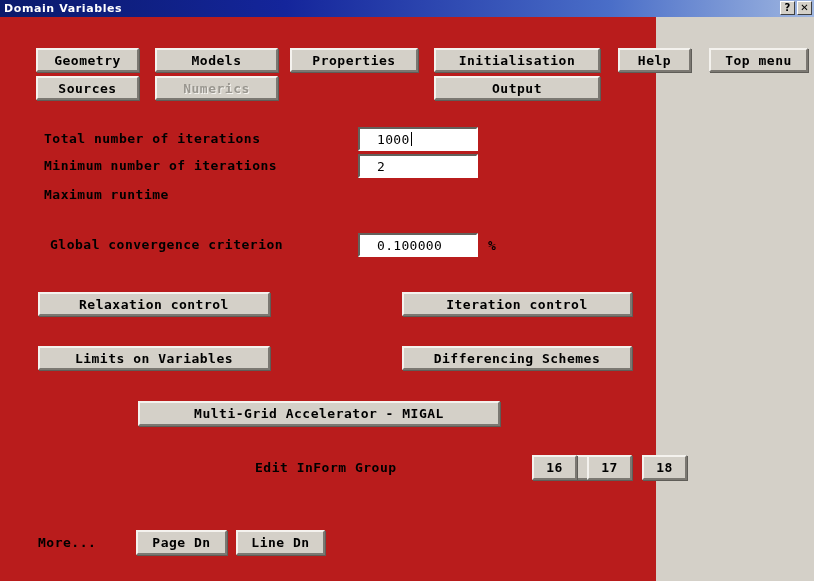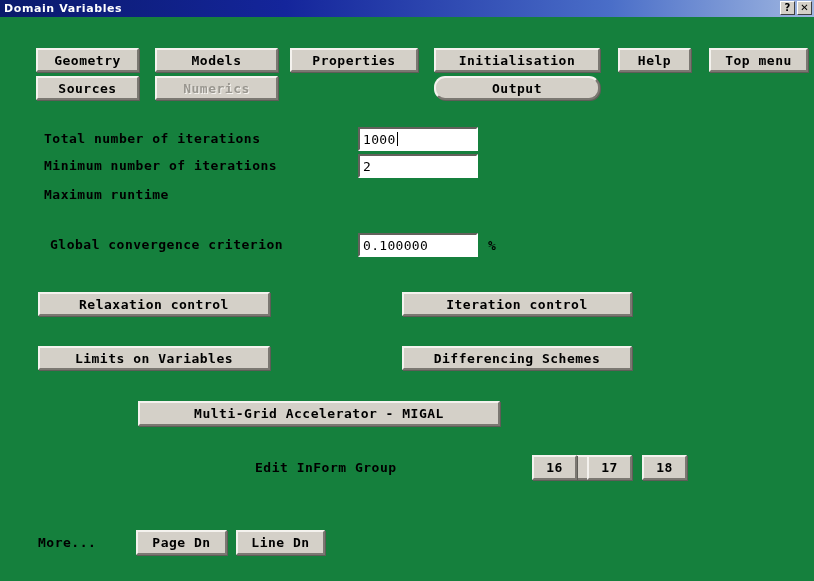--- a/index.html
+++ b/index.html
@@ -56,23 +56,23 @@
     line-height: 12px;
     text-align: center;
     cursor: default;
     box-sizing: border-box;
   }
 
   
   #client {
     position: absolute;
     left: 0; top: 17px;
-    width: 814px;
+    width: 656px;
     height: 564px;
-    background: #15803d;
+    background: #b91c1c;
   }
 
   
   .btn {
     position: absolute;
     background: #d4d0c8;
     border-top: 2px solid #f4f2ee;
     border-left: 2px solid #f4f2ee;
     border-right: 2px solid #7b7872;
     border-bottom: 2px solid #7b7872;
@@ -111,21 +111,21 @@
   .field {
     position: absolute;
     background: #ffffff;
     border-top: 2px solid #63615c;
     border-left: 2px solid #63615c;
     border-right: 2px solid #ffffff;
     border-bottom: 2px solid #ffffff;
     box-sizing: border-box;
     display: flex;
     align-items: center;
-    padding-left: 3px;
+    padding-left: 17px;
     font-family: "DejaVu Sans Mono", "Liberation Mono", monospace;
     font-size: 13px;
     font-weight: normal;
     color: #000000;
     letter-spacing: 0.3px;
     white-space: nowrap;
     overflow: hidden;
   }
   .field .caret {
     display: inline-block;
@@ -150,21 +150,21 @@
 
   <div class="btn" style="left:36px; top:31px; width:103px; height:24px;">Geometry</div>
   <div class="btn" style="left:155px; top:31px; width:123px; height:24px;">Models</div>
   <div class="btn" style="left:290px; top:31px; width:128px; height:24px;">Properties</div>
   <div class="btn" style="left:434px; top:31px; width:166px; height:24px;">Initialisation</div>
   <div class="btn" style="left:618px; top:31px; width:73px; height:24px;">Help</div>
   <div class="btn" style="left:709px; top:31px; width:99px; height:24px;">Top menu</div>
 
   <div class="btn" style="left:36px; top:59px; width:103px; height:24px;">Sources</div>
   <div class="btn disabled" style="left:155px; top:59px; width:123px; height:24px;">Numerics</div>
-  <div class="btn" style="left:434px; top:59px; width:166px; height:24px;border-radius:11px;">Output</div>
+  <div class="btn" style="left:434px; top:59px; width:166px; height:24px;">Output</div>
 
   <div class="label" style="left:44px; top:114px;">Total number of iterations</div>
   <div class="field" style="left:358px; top:110px; width:120px; height:24px;">
       <span>1000</span>
       <span class="caret"></span>
     </div>
 
   <div class="label" style="left:44px; top:141px;">Minimum number of iterations</div>
   <div class="field" style="left:358px; top:137px; width:120px; height:24px;">
       <span>2</span>

